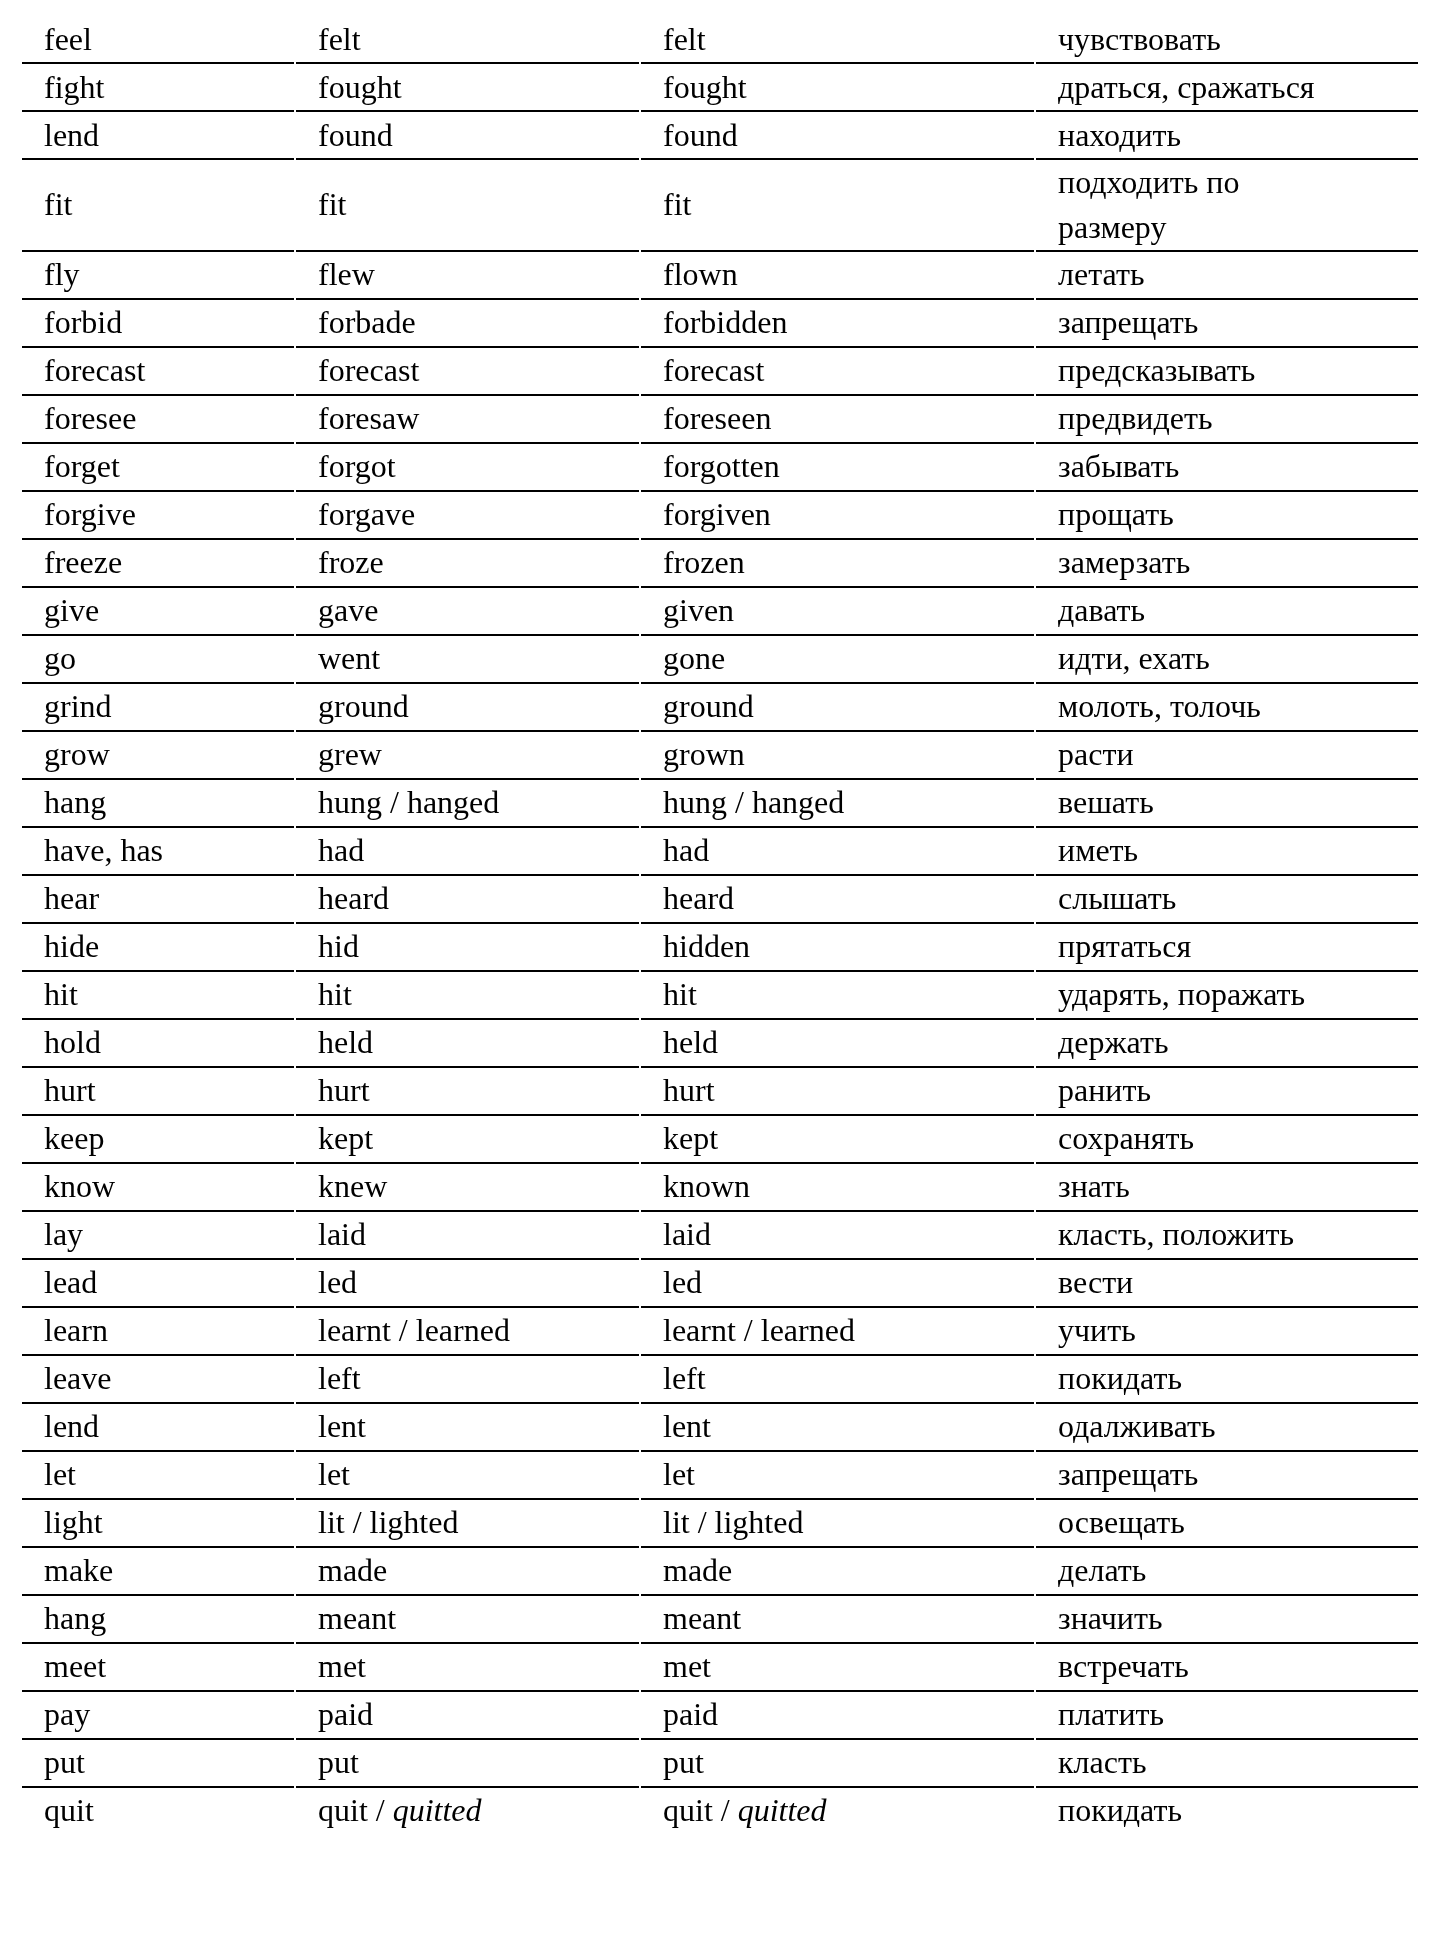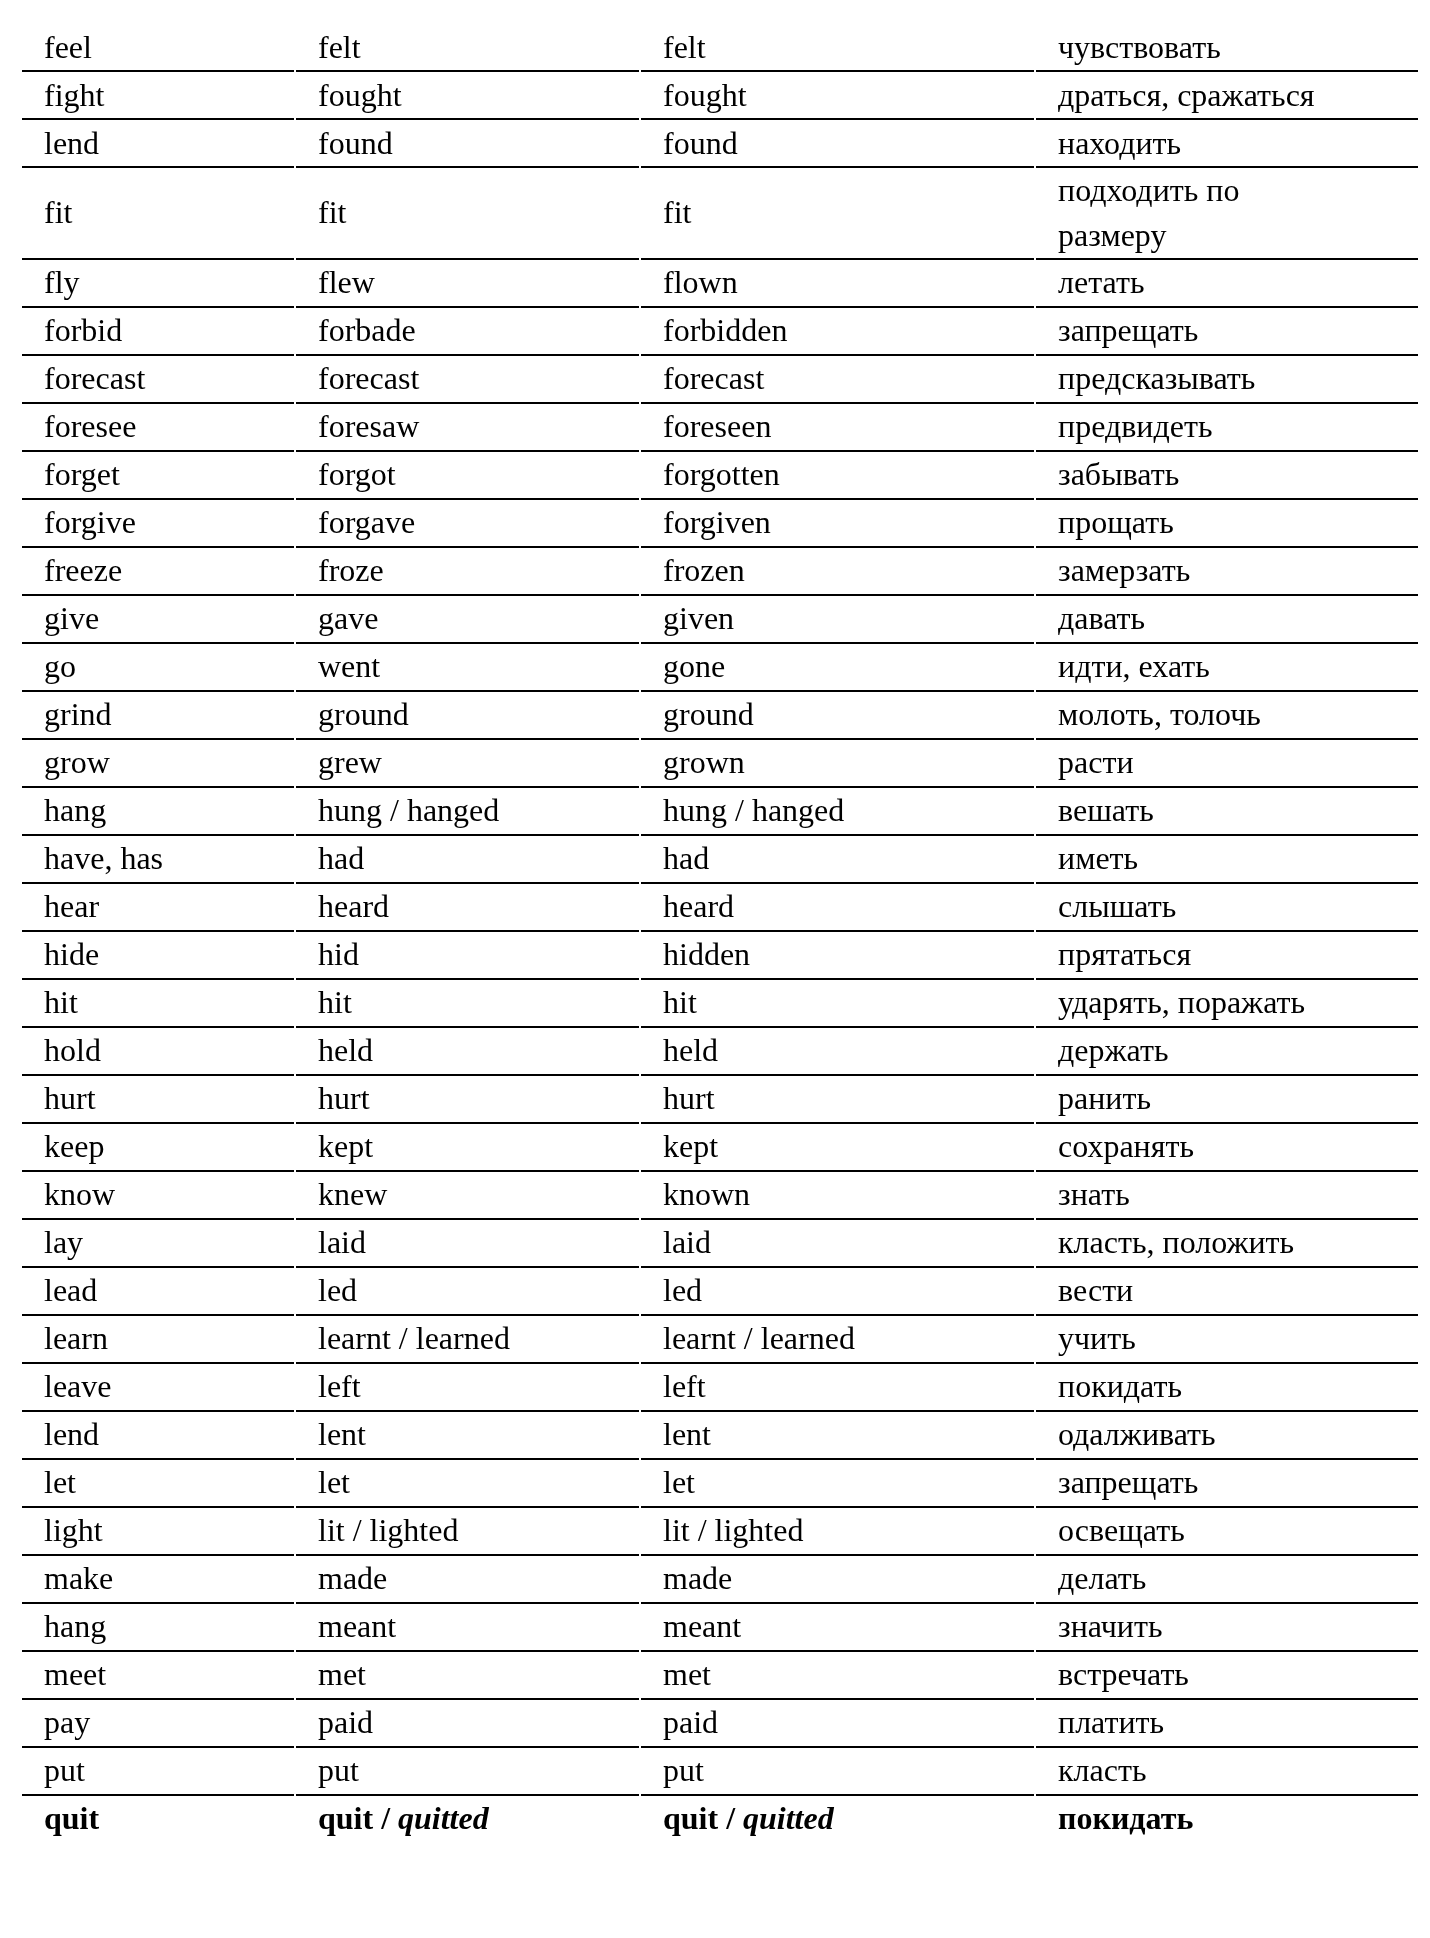--- a/index.html
+++ b/index.html
@@ -7,42 +7,41 @@
     padding: 0;
     background: #ffffff;
     font-family: "Liberation Serif", serif;
     color: #000000;
   }
   .page {
     width: 1430px;
     height: 1938px;
     background: #ffffff;
     box-sizing: border-box;
-    padding-top: 24px;
+    padding-top: 16px;
     padding-left: 20px;
   }
   table.verbs {
     border-collapse: separate;
     border-spacing: 2px 0;
     table-layout: fixed;
     width: 1400px;
   }
   table.verbs td {
     font-size: 32px;
     line-height: 1.4;
     height: 46px;
     vertical-align: middle;
     padding: 0 6px 0 22px;
     border-bottom: 2px solid #000000;
     white-space: pre-line;
     overflow: hidden;
   }
   table.verbs tr:last-child td {
     border-bottom: none;
-    font-weight: bold;
   }
   col.c1 { width: 272px; }
   col.c2 { width: 343px; }
   col.c3 { width: 393px; }
   col.c4 { width: 382px; }
   i { font-style: italic; }
 </style>
 </head>
 <body>
 

